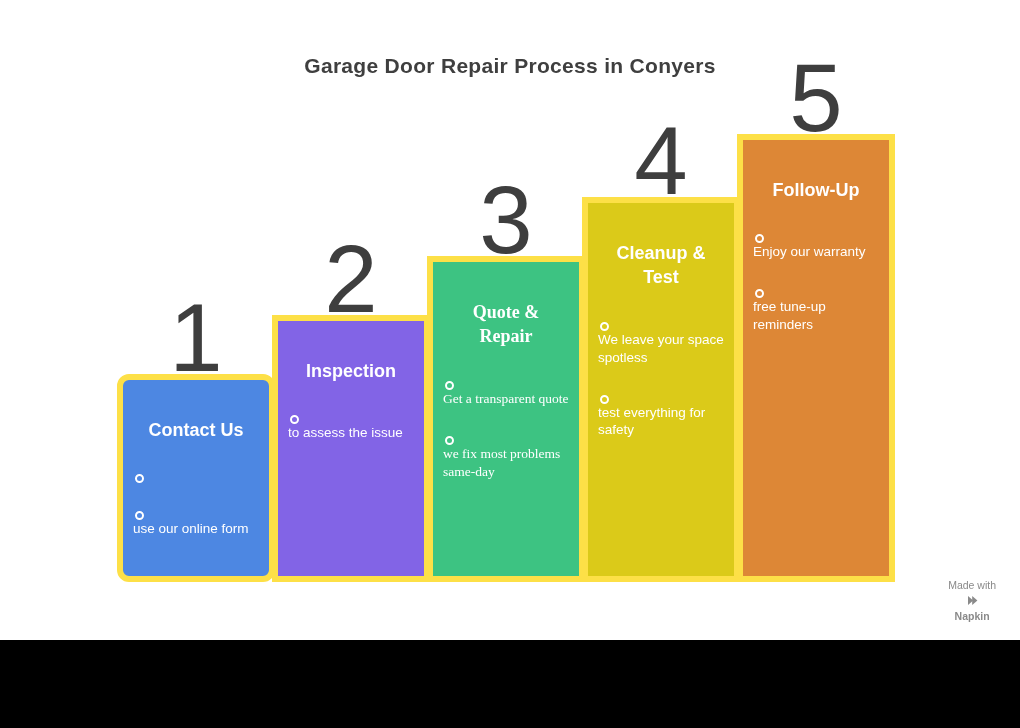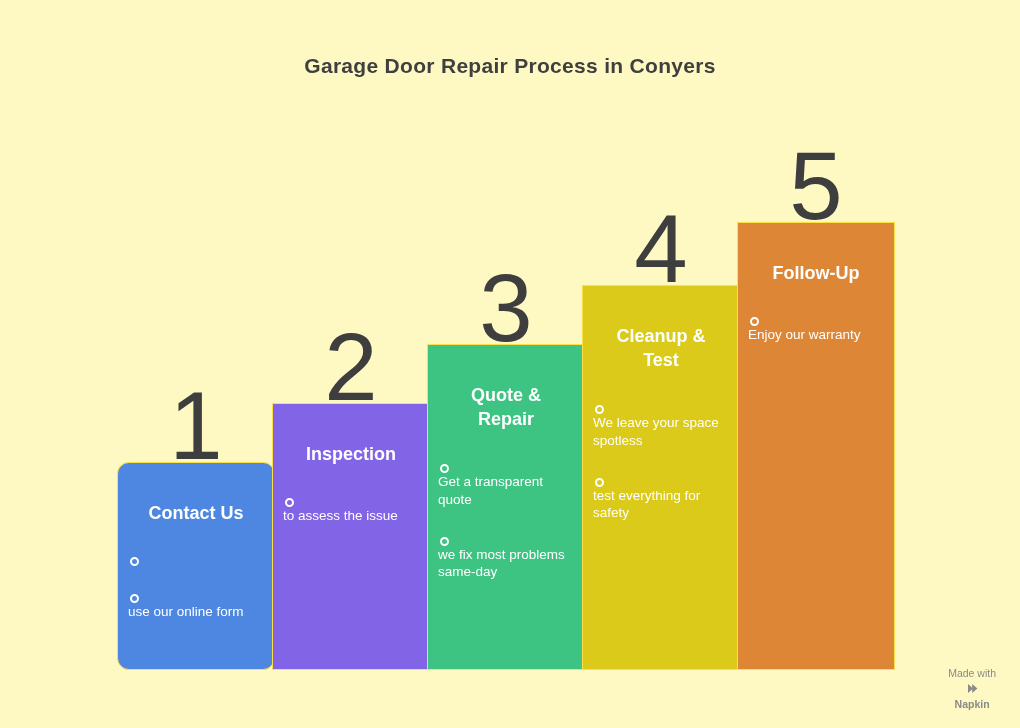--- a/index.html
+++ b/index.html
@@ -3,22 +3,22 @@
 <meta charset="utf-8">
 <style>
   html, body {
     margin: 0;
     padding: 0;
     background: #000000;
   }
   .canvas {
     position: relative;
     width: 1020px;
-    height: 728px;
-    background: #fef9c3;
+    height: 640px;
+    background: #ffffff;
     overflow: hidden;
     font-family: "Liberation Sans", sans-serif;
   }
   .diagram-title {
     position: absolute;
     top: 54px;
     left: 0;
     width: 1020px;
     text-align: center;
     font-size: 21px;
@@ -45,21 +45,21 @@
     font-size: 96px;
     font-weight: 400;
     line-height: 1;
     color: #3e3e3e;
     margin-bottom: -12px;
     text-align: center;
   }
   .card {
     width: 158px;
     box-sizing: border-box;
-    border: 1px solid #fde047;
+    border: 6px solid #fde047;
     padding: 0 10px;
     color: #ffffff;
     overflow: hidden;
   }
   .step:nth-child(1) .card { height: 208px; }
   .step:nth-child(2) .card { height: 267px; }
   .step:nth-child(3) .card { height: 326px; }
   .step:nth-child(4) .card { height: 385px; }
   .step:nth-child(5) .card { height: 448px; }
   .card-title {
@@ -139,21 +139,21 @@
             <li>
               <span class="ring"></span>
               <span>to assess the issue</span>
             </li>
           </ul>
     </div>
   </div>
 
   <div class="step">
     <div class="step-number">3</div>
-    <div class="card" style="background: rgb(61, 195, 130);">
+    <div class="card" style="background: rgb(61, 195, 130); font-family: Liberation Serif, serif;">
       <div class="card-title">Quote &amp; Repair</div>
       <ul class="bullets">
             <li>
               <span class="ring"></span>
               <span>Get a transparent quote</span>
             </li>
             <li>
               <span class="ring"></span>
               <span>we fix most problems same-day</span>
             </li>
@@ -179,20 +179,24 @@
   </div>
 
   <div class="step">
     <div class="step-number">5</div>
     <div class="card" style="background: rgb(221, 135, 54);">
       <div class="card-title">Follow-Up</div>
       <ul class="bullets">
             <li>
               <span class="ring"></span>
               <span>Enjoy our warranty</span>
+            </li>
+            <li>
+              <span class="ring"></span>
+              <span>free tune-up reminders</span>
             </li>
           </ul>
     </div>
   </div>
 </div>
 
   <div class="credit">
     <span>Made with</span>
     <svg class="napkin-icon" width="11" height="11" viewBox="0 0 11 11">
       <path d="M1 1 L6.2 5.5 L1 10 Z" fill="#8a8a8a"></path>

